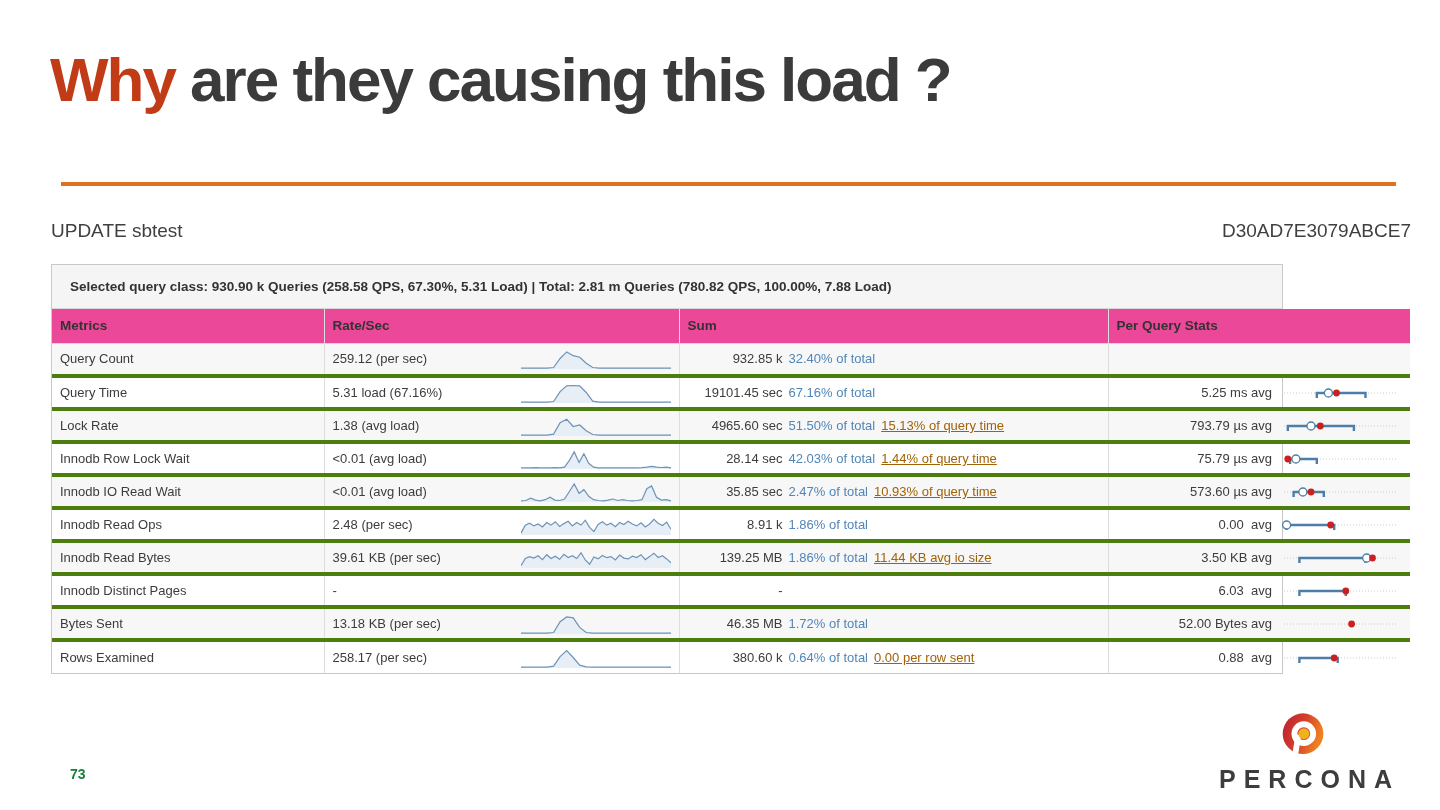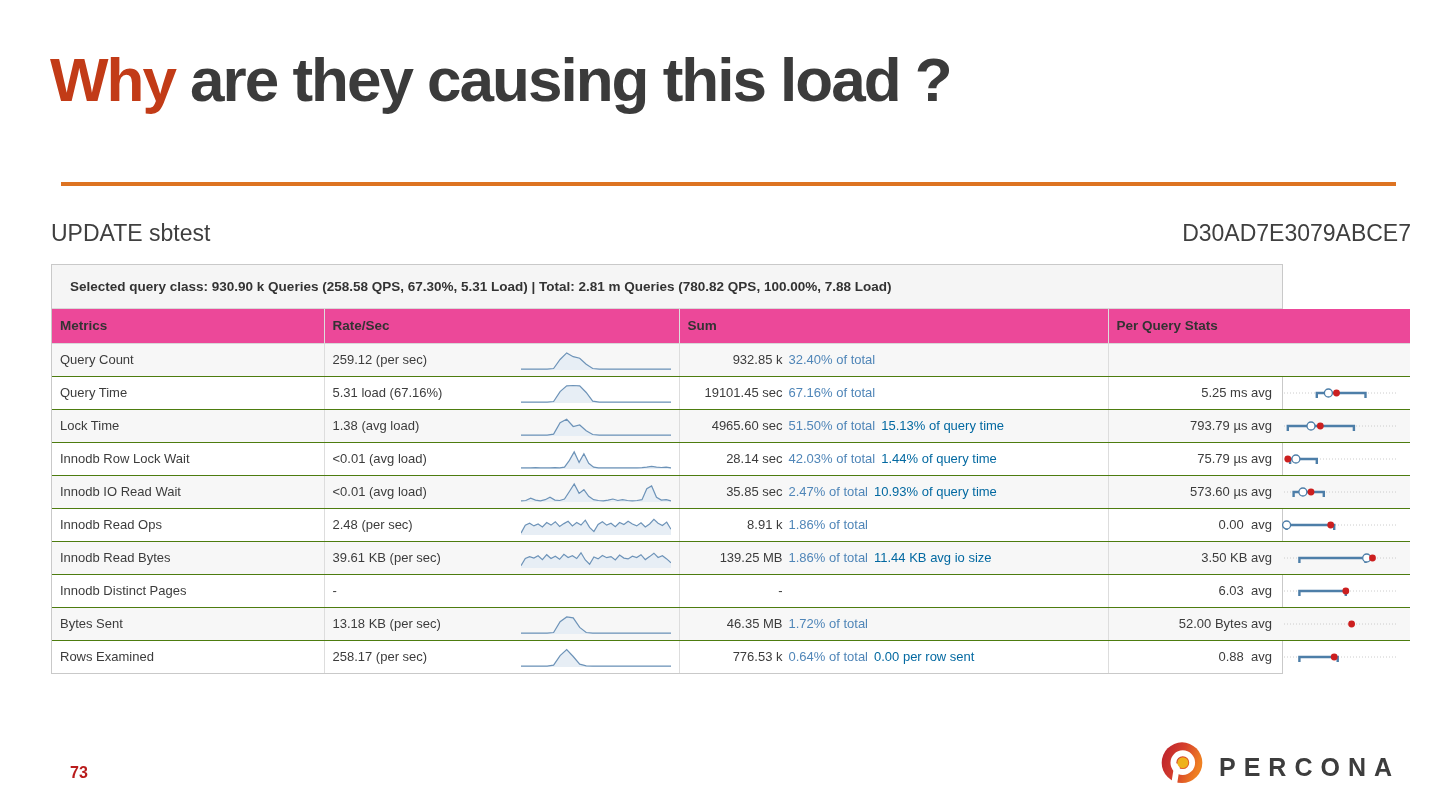--- a/index.html
+++ b/index.html
@@ -9,50 +9,50 @@
 
   
   .title { position:absolute; left:44px; top:44px; font-size:62px; font-weight:700;
            letter-spacing:-2px; color:#3b3b3b; white-space:nowrap; }
   .title .accent { color:#c23b17; }
   .divider { position:absolute; left:55px; top:182px; width:1335px; height:4px; background:#dd7321; }
 
   
   .query-header { position:absolute; left:45px; top:220px; width:1360px;
                   display:flex; justify-content:space-between;
-                  font-size:23px; color:#3f3f3f; }
+                  font-size:19px; color:#3f3f3f; }
 
   
   .qan-panel { position:absolute; left:45px; top:264px; width:1232px;
                border:1px solid #c9c9c9; background:#fff; font-size:13px; color:#3c3c3c; }
   .summary-bar { height:44px; line-height:44px; padding:0 18px; background:#f5f5f5;
                  border-bottom:1px solid #d8d8d8; font-weight:700; font-size:13.5px; color:#333;
                  white-space:nowrap; overflow:hidden; }
   table { width:100%; border-collapse:collapse; table-layout:fixed; }
   col.c-metric { width:272px; } col.c-rate { width:355px; } col.c-sum { width:429px; } col.c-pqs { width:302px; }
   th { text-align:left; font-size:13.5px; font-weight:700; color:#333;
        height:34px; padding:0 8px; border-bottom:1px solid #d8d8d8; background:#ec4899; }
   th + th, td + td { border-left:1px solid #ddd; }
-  td { height:33px; padding:0 8px; border-bottom:1px solid #4d7c0f; vertical-align:middle; }
+  td { height:33px; padding:0 8px; border-bottom:4px solid #4d7c0f; vertical-align:middle; }
   tr.stripe td { background:#f7f7f7; }
   tbody tr:last-child td { border-bottom:none; }
 
   .cellflex { display:flex; align-items:center; }
   .rate-val { flex:1; text-align:left; white-space:nowrap; padding-right:2px; }
   .spark { width:150px; margin-left:8px; flex:0 0 auto; display:flex; align-items:center; }
   .sum-val { width:95px; text-align:right; white-space:nowrap; flex:0 0 auto; }
   .pct-blue { color:#5086b8; margin-left:6px; white-space:nowrap; }
-  .pct-green { color:#0369a1; margin-left:6px; white-space:nowrap; }
+  .pct-green { color:#a16207; margin-left:6px; white-space:nowrap;text-decoration:underline; }
   .pqs-val { flex:1; text-align:right; white-space:pre; }
   .widget { width:118px; margin-left:10px; margin-right:2px; flex:0 0 auto; display:flex; align-items:center; }
 
   
-  .page-number { position:absolute; left:64px; bottom:28px; font-size:16px; font-weight:700; color:#b91c1c; }
+  .page-number { position:absolute; left:64px; bottom:28px; font-size:14px; font-weight:700; color:#15803d; }
   .copyright { position:absolute; left:0; right:0; bottom:33px; text-align:center; font-size:12px; color:#444; }
-  .logo { position:absolute; right:46px; bottom:16px; display:flex; align-items:center; }
+  .logo { position:absolute; right:46px; bottom:16px; display:flex; align-items:center;flex-direction:column; }
   .logo-word { font-size:25px; font-weight:700; letter-spacing:8px; color:#3d3d3d; margin-left:12px; }
 </style>
 </head>
 <body>
 
 <div class="slide">
 
   <h1 class="title"><span class="accent">Why</span><span> are they causing this load ?</span></h1>
 
   <div class="divider"></div>
@@ -132,21 +132,21 @@
                     <line x1="2" x2="114" y1="9" y2="9" stroke="#cccccc" stroke-width="1" stroke-dasharray="1,2"></line>
                     <path d="M34.8 14 V9 H83.5 V14" fill="none" stroke="#4d7ea8" stroke-width="2.4"></path>
                     <circle cx="46.4" cy="9" r="4" fill="#ffffff" stroke="#4d7ea8" stroke-width="1.3"></circle>
                     <circle cx="54.5" cy="9" r="3.4" fill="#cc1f1f"></circle>
                   </svg>
                 </span>
               </div>
             </td>
           </tr>
           <tr class="stripe">
-            <td><span>Lock Time</span></td>
+            <td><span>Lock Rate</span></td>
             <td>
               <div class="cellflex">
                 <span class="rate-val">1.38 (avg load)</span>
                 <span class="spark">
                   <svg width="150" height="26">
                     <path d="M0 22.1 L6.5 22.1 L13.0 22.1 L19.6 22.1 L26.1 22.1 L32.6 21.1 L39.1 9.7 L45.7 6.3 L52.2 13.5 L58.7 12.0 L65.2 17.7 L71.7 21.5 L78.3 22.1 L84.8 22.1 L91.3 22.1 L97.8 22.1 L104.3 22.1 L110.9 22.1 L117.4 22.1 L123.9 22.1 L130.4 22.1 L137.0 22.1 L143.5 22.1 L150.0 22.1 L150 23 L0 23 Z" fill="#e7eef5" stroke="none"></path>
                     <path d="M0 22.1 L6.5 22.1 L13.0 22.1 L19.6 22.1 L26.1 22.1 L32.6 21.1 L39.1 9.7 L45.7 6.3 L52.2 13.5 L58.7 12.0 L65.2 17.7 L71.7 21.5 L78.3 22.1 L84.8 22.1 L91.3 22.1 L97.8 22.1 L104.3 22.1 L110.9 22.1 L117.4 22.1 L123.9 22.1 L130.4 22.1 L137.0 22.1 L143.5 22.1 L150.0 22.1" fill="none" stroke="#6d93b8" stroke-width="1.2"></path>
                   </svg>
                 </span>
               </div>
@@ -371,21 +371,21 @@
                 <span class="spark">
                   <svg width="150" height="26">
                     <path d="M0 22.1 L6.5 22.1 L13.0 22.1 L19.6 22.1 L26.1 22.1 L32.6 21.1 L39.1 11.6 L45.7 5.5 L52.2 12.5 L58.7 20.1 L65.2 21.9 L71.7 22.1 L78.3 22.1 L84.8 22.1 L91.3 22.1 L97.8 22.1 L104.3 22.1 L110.9 22.1 L117.4 22.1 L123.9 22.1 L130.4 22.1 L137.0 22.1 L143.5 22.1 L150.0 22.1 L150 23 L0 23 Z" fill="#e7eef5" stroke="none"></path>
                     <path d="M0 22.1 L6.5 22.1 L13.0 22.1 L19.6 22.1 L26.1 22.1 L32.6 21.1 L39.1 11.6 L45.7 5.5 L52.2 12.5 L58.7 20.1 L65.2 21.9 L71.7 22.1 L78.3 22.1 L84.8 22.1 L91.3 22.1 L97.8 22.1 L104.3 22.1 L110.9 22.1 L117.4 22.1 L123.9 22.1 L130.4 22.1 L137.0 22.1 L143.5 22.1 L150.0 22.1" fill="none" stroke="#6d93b8" stroke-width="1.2"></path>
                   </svg>
                 </span>
               </div>
             </td>
             <td>
               <div class="cellflex">
-                <span class="sum-val">776.53 k</span>
+                <span class="sum-val">380.60 k</span>
                 <span class="pct-blue">0.64% of total</span>
                 <span class="pct-green">0.00 per row sent</span>
               </div>
             </td>
             <td>
               <div class="cellflex">
                 <span class="pqs-val">0.88  avg</span>
                 <span class="widget">
                   <svg width="116" height="18">
                     <line x1="2" x2="114" y1="9" y2="9" stroke="#cccccc" stroke-width="1" stroke-dasharray="1,2"></line>

